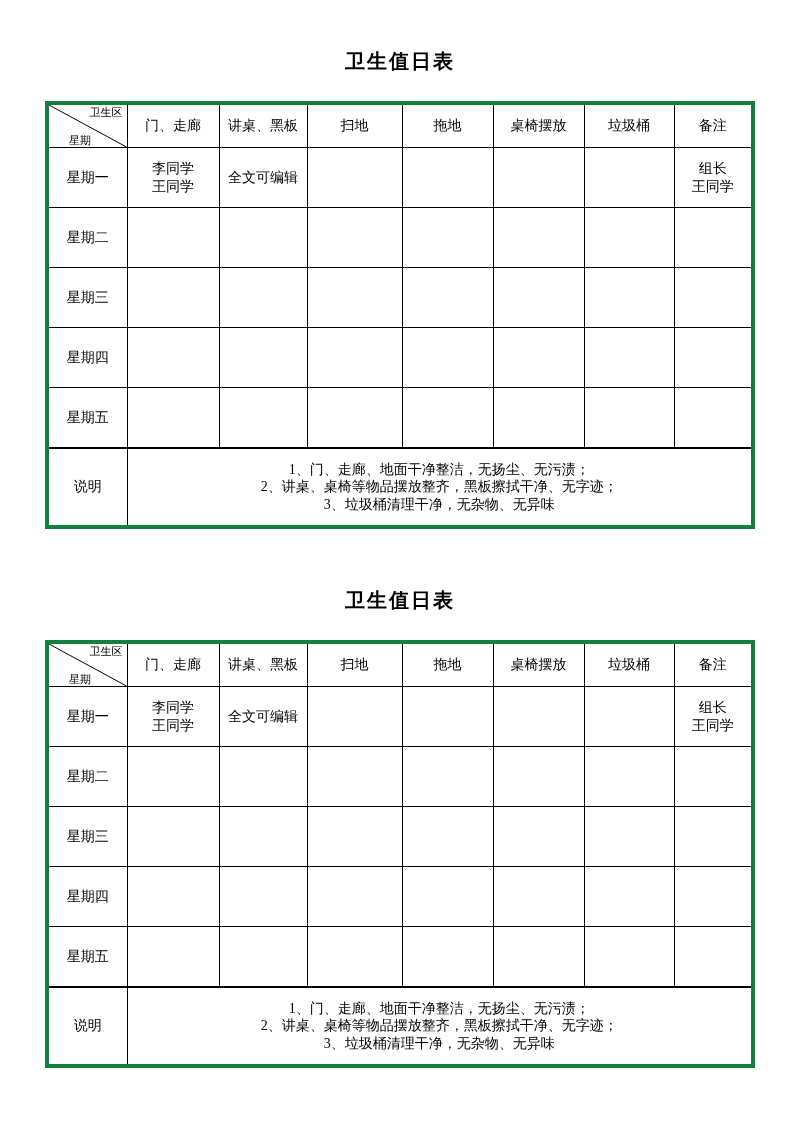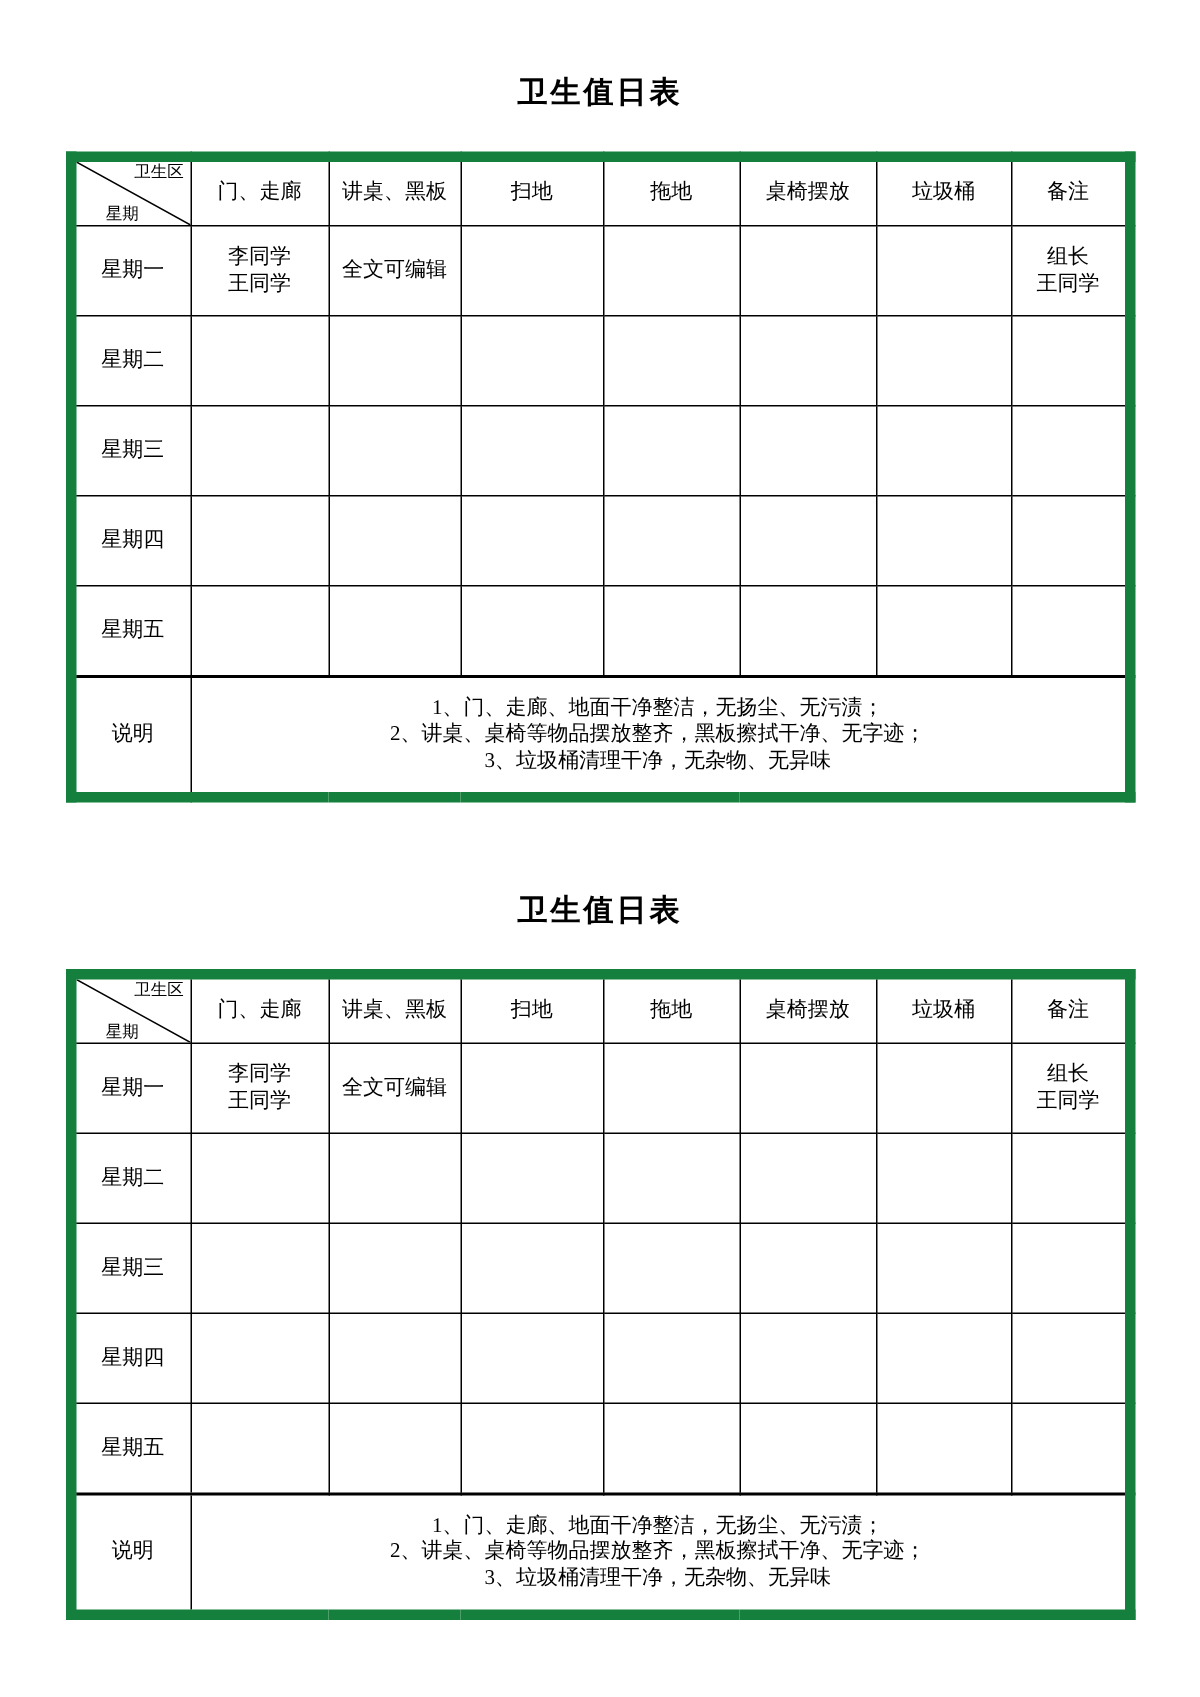--- a/index.html
+++ b/index.html
@@ -27,21 +27,21 @@
     font-weight: bold;
     letter-spacing: 2px;
     font-family: "Liberation Sans", "DejaVu Sans", sans-serif;
   }
   .table-block { width: 800px; }
   table.duty {
     border-collapse: collapse;
     table-layout: fixed;
     margin: 0 auto;
     width: 706px;
-    border: 7px solid #15803d;
+    border: 4px solid #15803d;
   }
   table.duty td {
     border: 1px solid #000;
     padding: 0 3px;
     text-align: center;
     vertical-align: middle;
     font-size: 14px;
     line-height: 1.25;
     font-family: "Liberation Serif", "DejaVu Serif", serif;
   }

